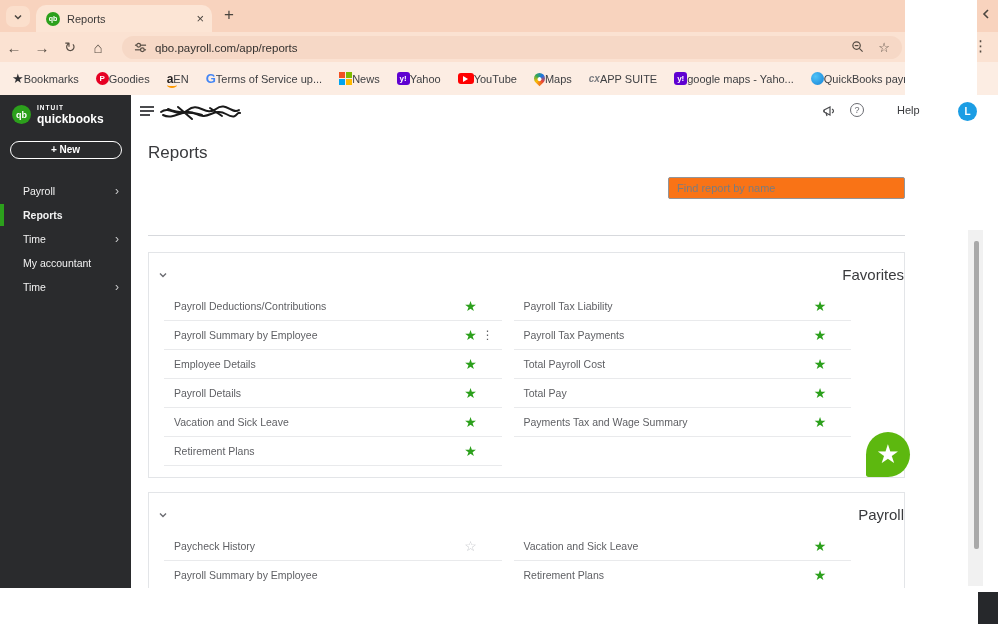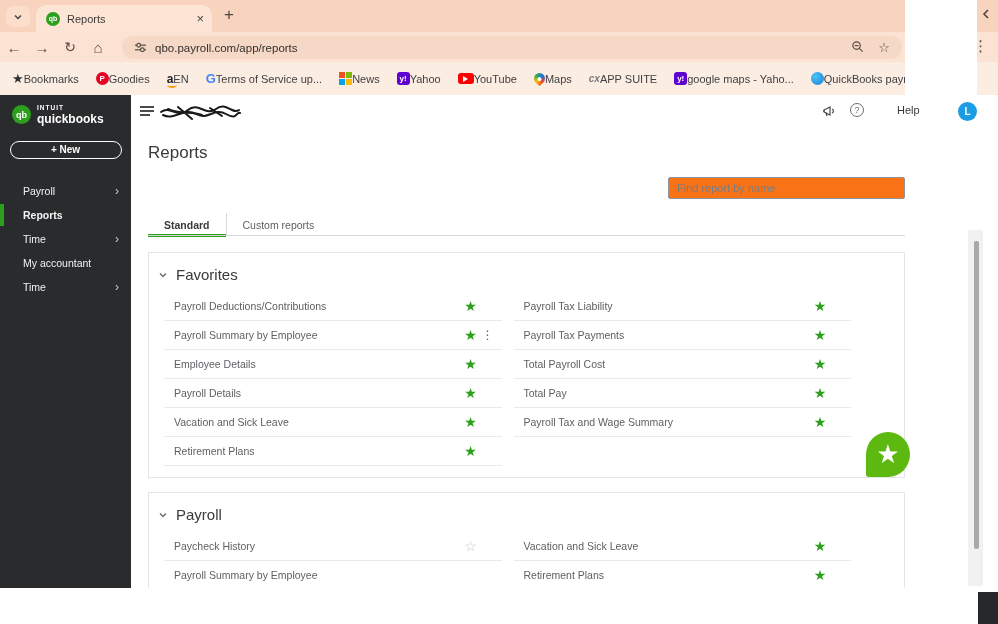--- a/index.html
+++ b/index.html
@@ -88,21 +88,21 @@
   .tabs{position:absolute;left:17px;top:118px;height:23px;display:flex;align-items:stretch;}
   .tab{font-size:10.5px;color:var(--text_muted);display:flex;align-items:center;padding:0 16px;position:relative;}
   .tab.active{color:var(--text_dark);font-weight:bold;}
   .tab.active::after{content:"";position:absolute;left:0;right:0;bottom:-1px;height:3px;background:var(--qb_green);}
   .tab-sep{width:1px;background:#D7D9DD;}
   .tabs-underline{position:absolute;left:17px;top:140px;width:757px;height:1px;background:#D7D9DD;}
 
   .card{position:absolute;left:17px;width:757px;background:#fff;border:1px solid var(--card_border);}
   .card1{top:157px;height:226px;}
   .card2{top:397px;height:200px;}
-  .card-head{display:flex;align-items:center;padding:13px 0 9px 9px;}
+  .card-head{display:flex;align-items:center;padding:13px 0 9px 9px;justify-content:space-between;}
   .card-title{font-size:15px;color:var(--text_dark);margin-left:8px;}
   .rows{display:grid;grid-template-columns:1fr 1fr;column-gap:12px;margin:0 53px 0 15px;}
   .report-row{height:29px;display:flex;align-items:center;border-bottom:1px solid var(--divider);padding:0 6px 0 10px;}
   .report-link{flex:1;font-size:10.5px;color:var(--text_muted);}
   .star-slot{width:18px;text-align:center;font-size:14px;line-height:1;}
   .star-filled{color:var(--qb_green);}
   .star-outline{color:#C6C8CC;}
   .menu-slot{width:16px;text-align:center;font-size:12px;color:#5E5F63;}
 
   .fab-star{position:absolute;left:735px;top:337px;width:44px;height:45px;background:#5DB80F;border-radius:50% 50% 50% 6%;display:flex;align-items:center;justify-content:center;}
@@ -281,29 +281,20 @@
       <div class="help-wrap">
         <span class="help-circle">?</span>
         <span class="help-label">Help</span>
       </div>
       <div class="avatar">L</div>
     </div>
 
     <div class="page-title">Reports</div>
     <input class="search-input" type="text" placeholder="Find report by name" style="">
 
-    <div class="tabs">
-      <div class="tab active">
-        <span>Standard</span>
-      </div>
-      <div class="tab-sep"></div>
-      <div class="tab">
-        <span>Custom reports</span>
-      </div>
-    </div>
     <div class="tabs-underline"></div>
 
     <div class="card card1">
       <div class="card-head">
         <svg width="10" height="8" viewBox="0 0 10 8">
             <polyline points="2,2.5 5,5.5 8,2.5" fill="none" stroke="#6B6C72" stroke-width="1.4"></polyline>
           </svg>
         <span class="card-title">Favorites</span>
       </div>
       <div class="rows">
@@ -354,21 +345,21 @@
               <span class="report-link">Total Payroll Cost</span>
               <span class="star-slot star-filled">★</span>
               <span class="menu-slot"></span>
             </div>
             <div class="report-row">
               <span class="report-link">Total Pay</span>
               <span class="star-slot star-filled">★</span>
               <span class="menu-slot"></span>
             </div>
             <div class="report-row">
-              <span class="report-link">Payroll Tax and Wage Summary</span>
+              <span class="report-link">Payments Tax and Wage Summary</span>
               <span class="star-slot star-filled">★</span>
               <span class="menu-slot"></span>
             </div>
           </div>
       </div>
     </div>
 
     <div class="card card2">
       <div class="card-head">
         <svg width="10" height="8" viewBox="0 0 10 8">

